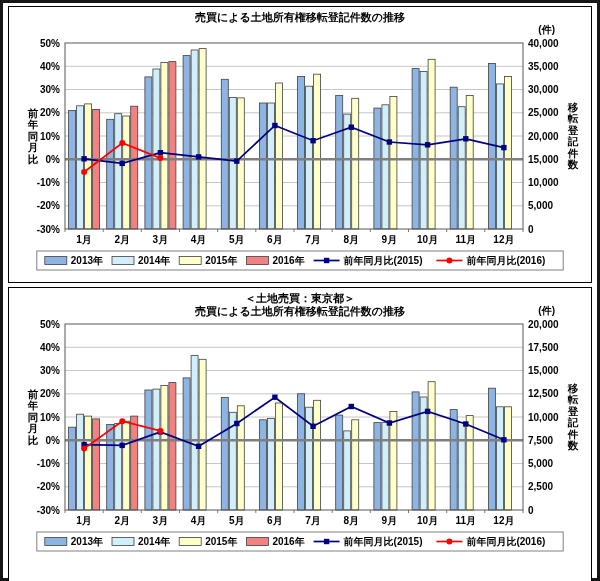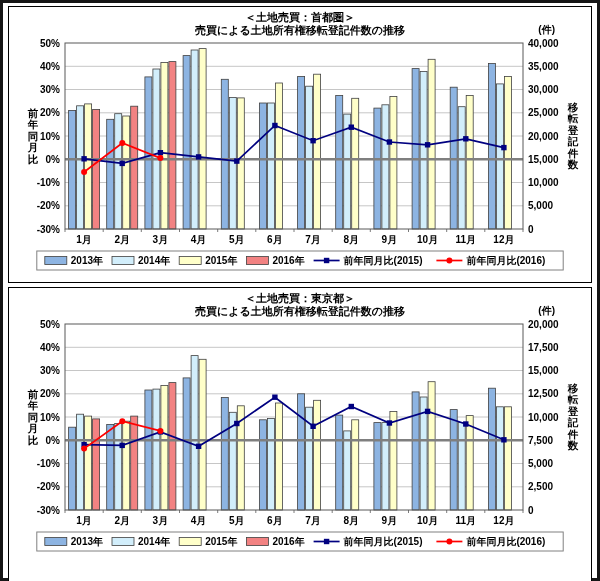--- a/index.html
+++ b/index.html
@@ -25,21 +25,20 @@
   svg.chart{display:block;margin:0 auto;}
   .source{font-size:12px;font-weight:bold;color:#000;padding:4px 0 0 2px;margin-top:22px;}
 </style>
 </head>
 <body>
 
 <div class="frame">
 
   <section class="panel first">
     <div class="titlebox">
-      <div class="t1">＜土地売買：首都圏＞</div>
       <div class="t2">売買による土地所有権移転登記件数の推移</div>
     </div>
     <div class="unit">(件)</div>
     <svg class="chart" id="chart0" width="582" height="243" viewBox="0 0 582 243">
         <g>
           <rect x="56" y="6" width="458" height="186" fill="#FFFFFF"></rect>
           <g stroke="#C6C6C6" stroke-width="1">
             <line x1="56" x2="514" y1="168.8" y2="168.8"></line>
             <line x1="56" x2="514" y1="145.5" y2="145.5"></line>
             <line x1="56" x2="514" y1="99.0" y2="99.0"></line>

